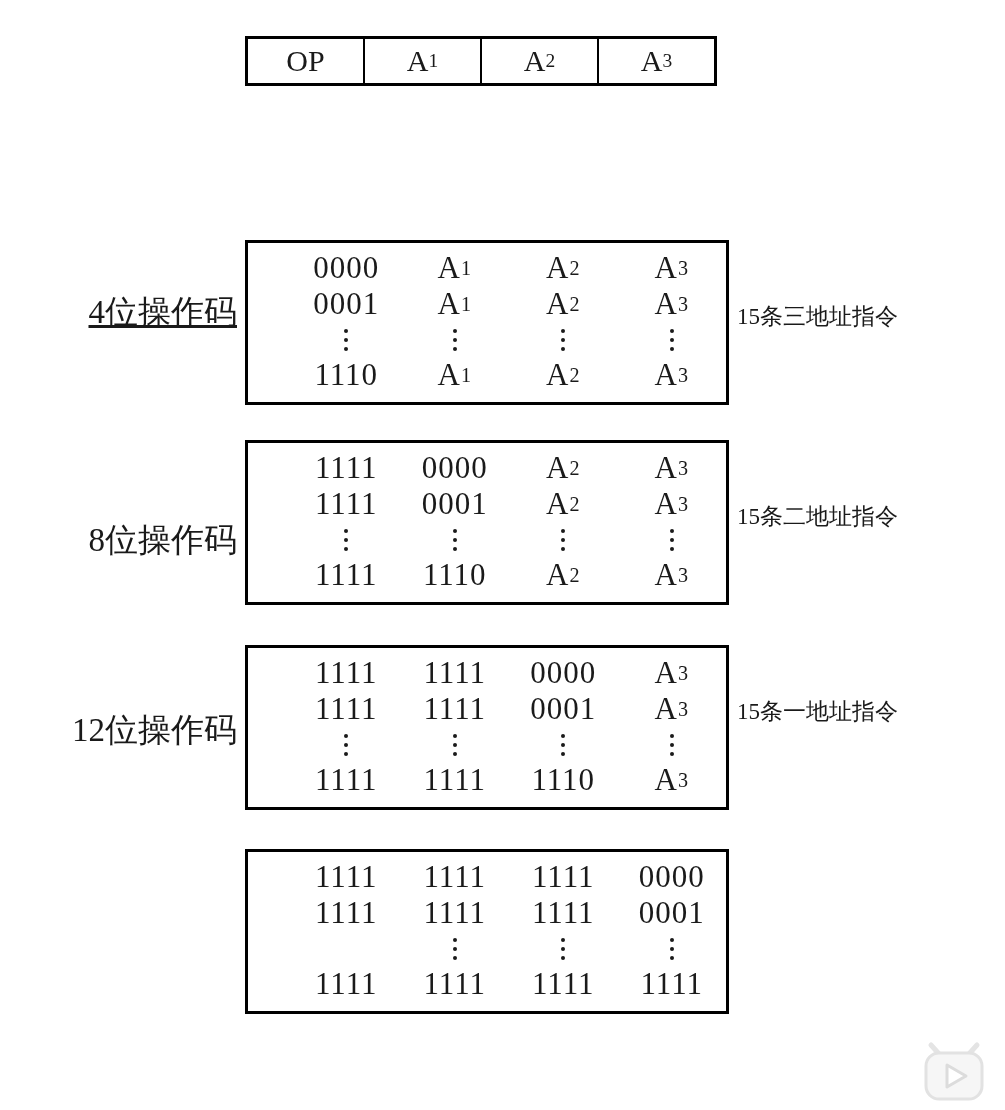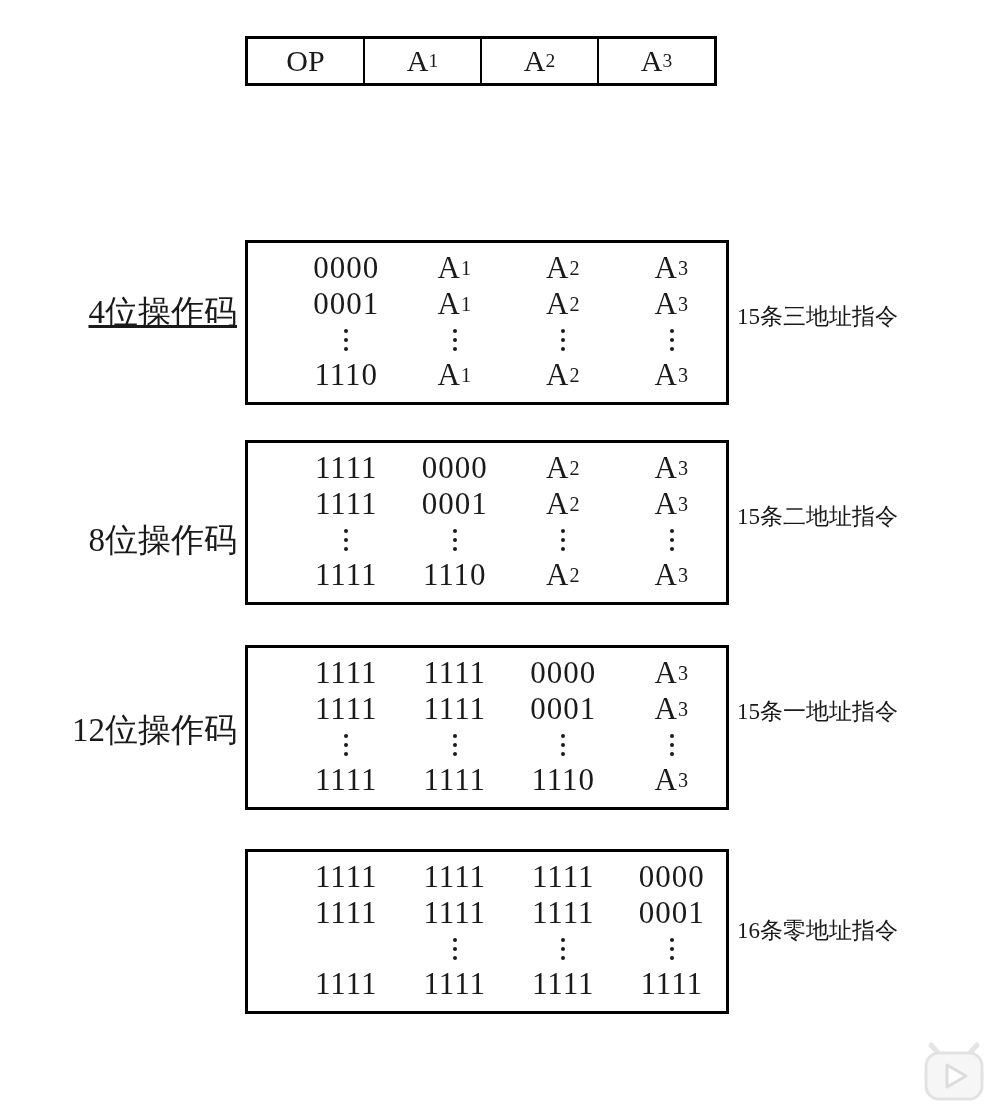--- a/index.html
+++ b/index.html
@@ -307,21 +307,20 @@
           <span class="dot"></span>
         </div>
       </div>
       <div class="box-row">
         <div class="box-cell">1111</div>
         <div class="box-cell">1111</div>
         <div class="box-cell">1111</div>
         <div class="box-cell">1111</div>
       </div>
     </div>
-  <div class="right-label b4-right">16条零地址指令</div>
 
   <div class="watermark">
     <svg width="76" height="64" viewBox="0 0 76 64" xmlns="http://www.w3.org/2000/svg">
       <path d="M24 15 L15 5" stroke="#e4e4e4" stroke-width="5" stroke-linecap="round" fill="none"></path>
       <path d="M52 15 L61 5" stroke="#e4e4e4" stroke-width="5" stroke-linecap="round" fill="none"></path>
       <rect x="10" y="13" width="56" height="46" rx="13" fill="#f6f6f6" stroke="#e2e2e2" stroke-width="3"></rect>
       <path d="M31 25 L50 36 L31 47 Z" fill="#ffffff" stroke="#dcdcdc" stroke-width="3" stroke-linejoin="round"></path>
     </svg>
   </div>
 

